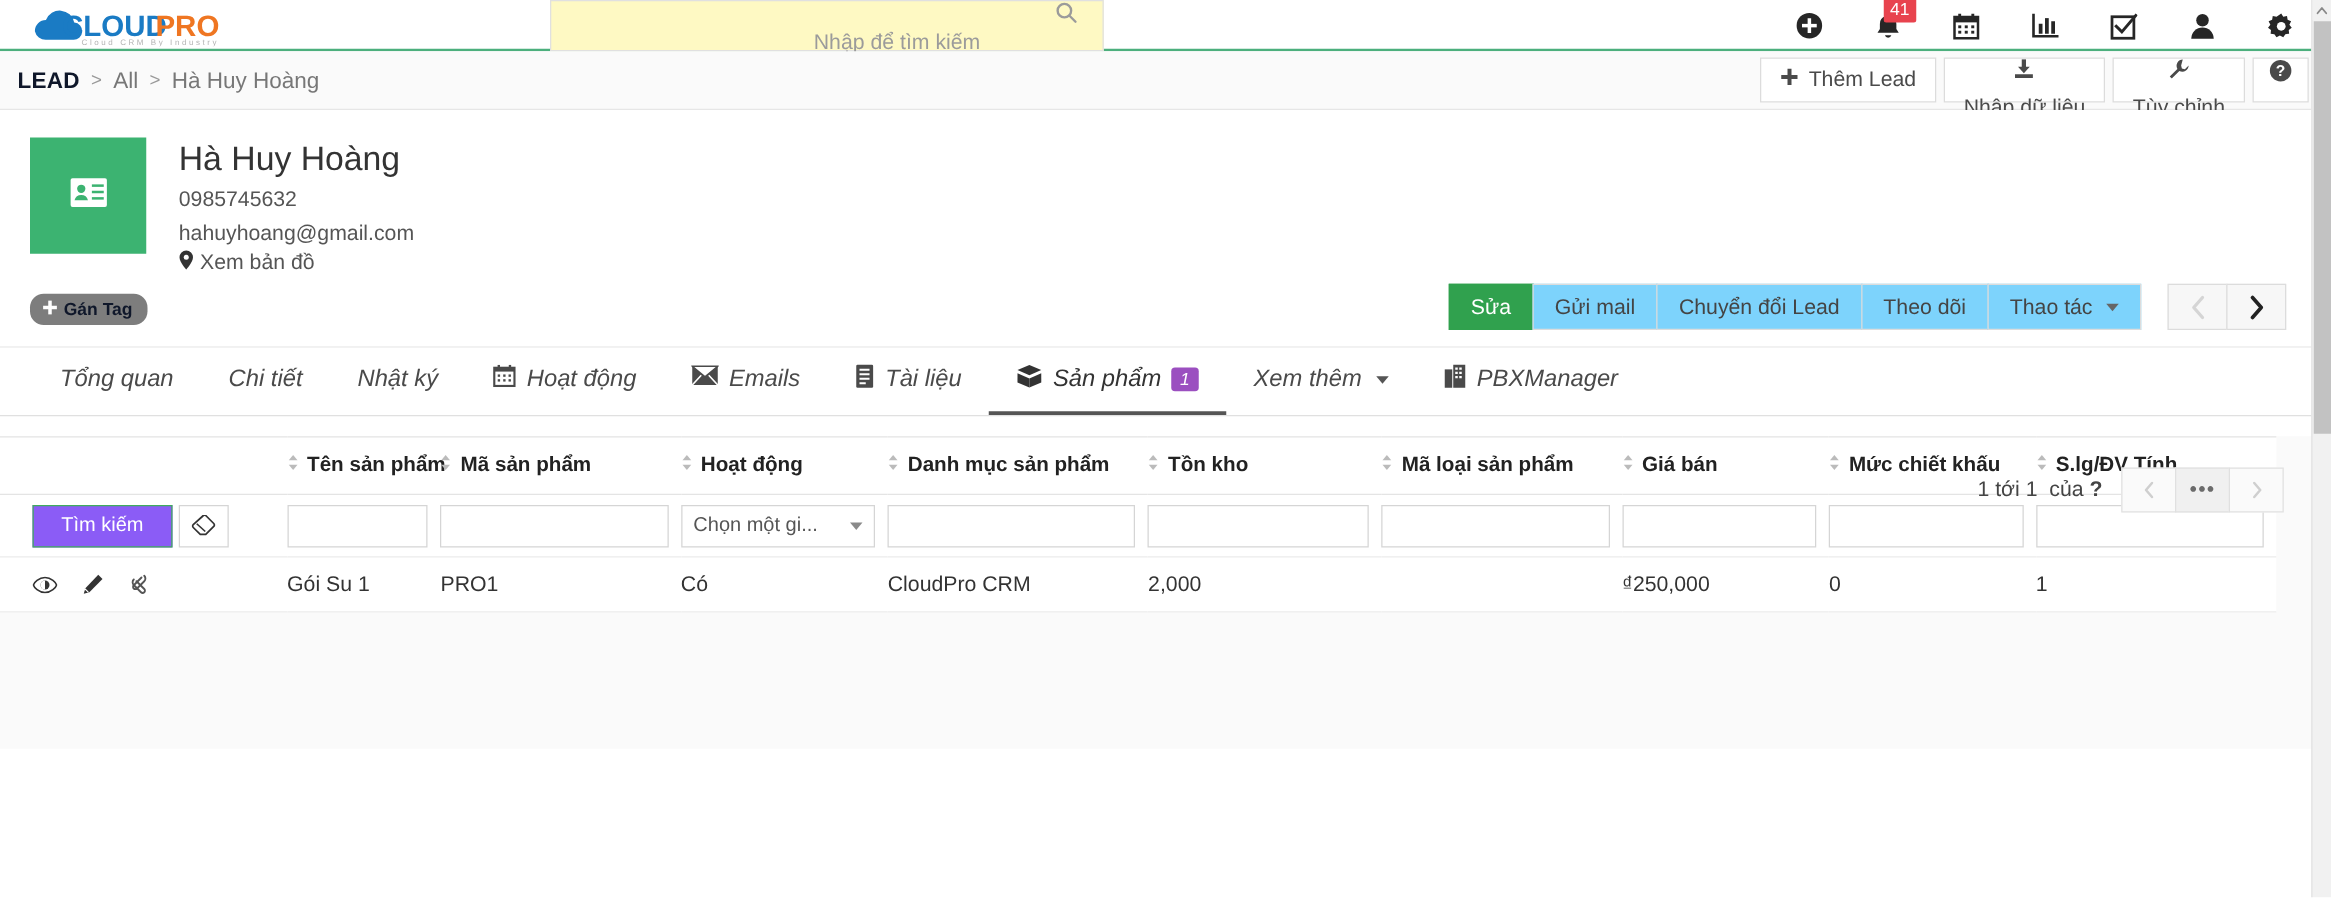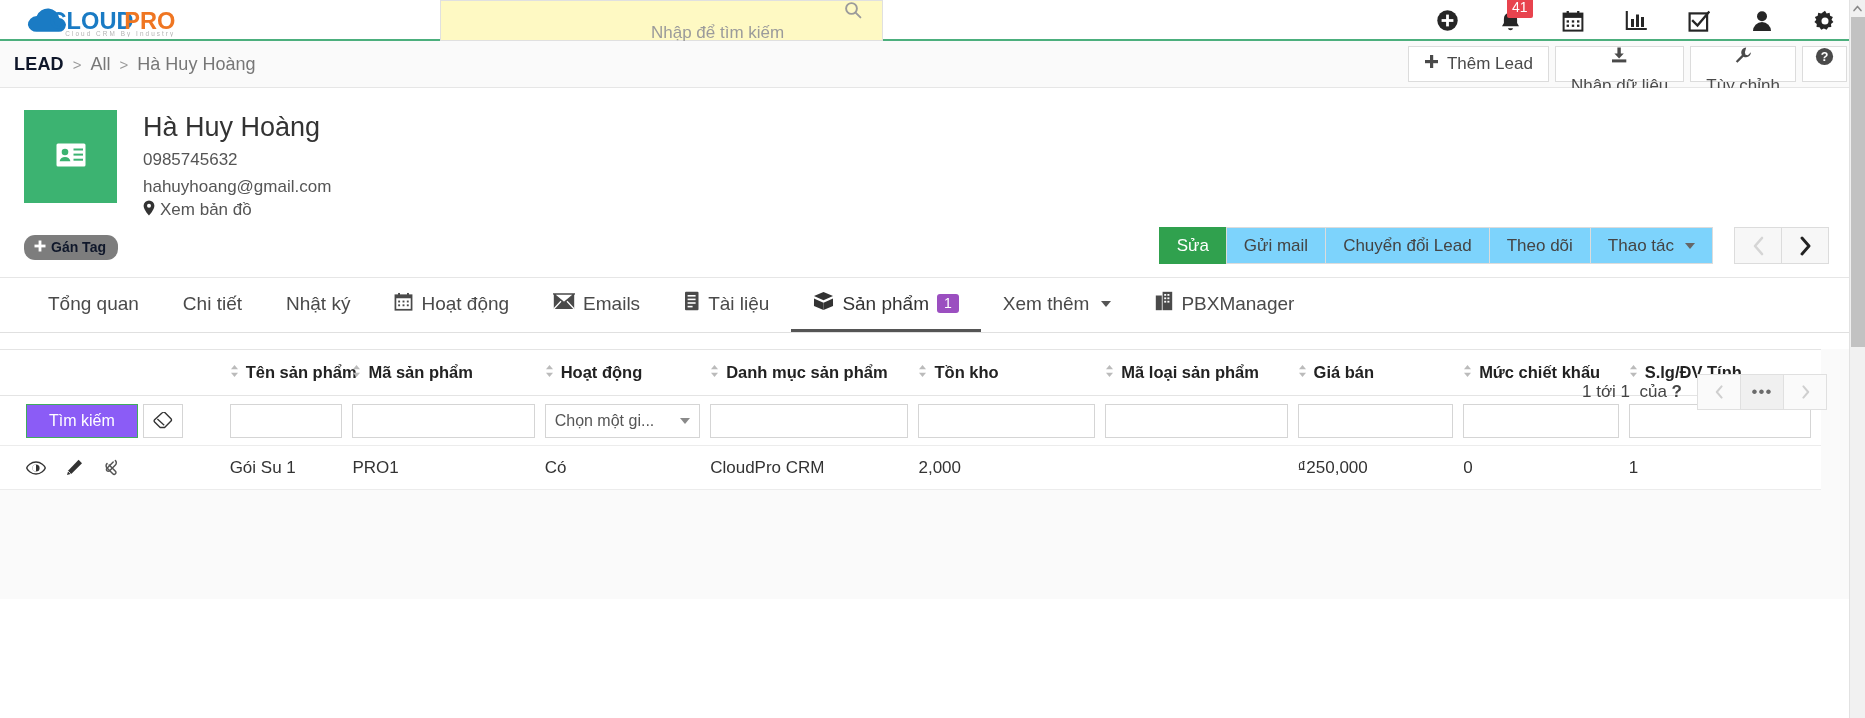--- a/index.html
+++ b/index.html
@@ -215,20 +215,21 @@
     background: #fff;
   }
   .tab {
     display: flex; align-items: center; gap: 8px;
     padding: 0 22px;
     font-size: 19px;
     color: #4a4a4a;
     cursor: pointer;
     border-bottom: 3px solid transparent;
     white-space: nowrap;
+    font-style: italic;
   }
   .tab.active { border-bottom-color: #555; color: #333; }
   .tab-badge {
     background: #9b4fc0;
     color: #fff;
     font-size: 14px;
     border-radius: 3px;
     padding: 2px 7px 3px 7px;
     line-height: 1;
     font-weight: 400;

